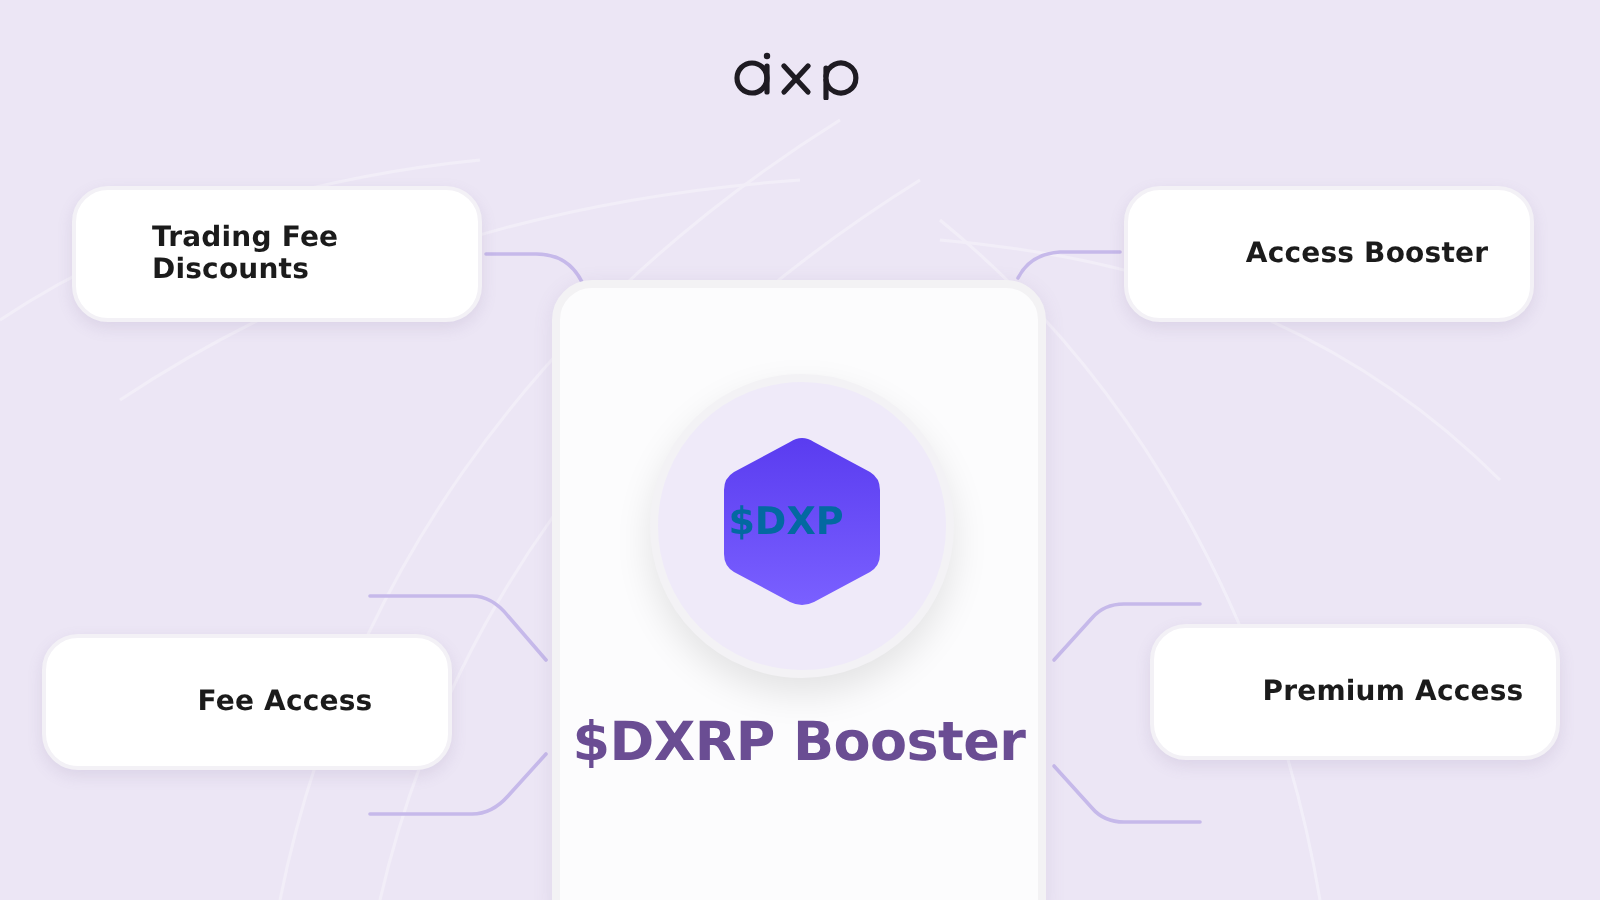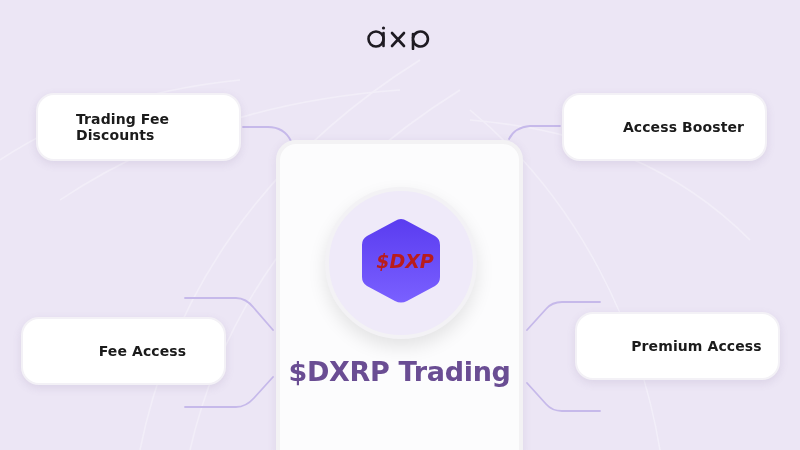--- a/index.html
+++ b/index.html
@@ -48,25 +48,24 @@
     background: #efeaf9;
     border: 4px solid #f3f2f5;
     box-shadow: 0 8px 18px rgba(0,0,0,0.10);
   }
   .hex {
     position: absolute;
     left: 361px; top: 217px; width: 80px; height: 88px;
   }
   .hex-label {
     position: absolute;
-    left: 365px; top: 217px; width: 80px; height: 88px;
+    left: 353px; top: 217px; width: 80px; height: 88px;
     display: flex; align-items: center; justify-content: center;
-    color: #b91c1c; font-weight: bold; font-size: 19px;
+    color: #0369a1; font-weight: bold; font-size: 19px;
     font-family: "DejaVu Sans", sans-serif;
-    font-style: italic;
   }
   .utility-title {
     position: absolute;
     left: 276px; top: 356px; width: 247px;
     text-align: center;
     font-weight: bold;
     font-size: 27px;
     color: #6a4d93;
     letter-spacing: -0.3px;
   }
@@ -129,13 +128,13 @@
   <defs>
     <linearGradient id="hexg" x1="0" y1="0" x2="0" y2="1">
       <stop offset="0" stop-color="#5a3cf0"></stop>
       <stop offset="1" stop-color="#7a60ff"></stop>
     </linearGradient>
   </defs>
   <path d="M40 2 Q43 2 46 4 L74 19 Q79 22 79 28 L79 60 Q79 66 74 69 L46 84 Q40 87 34 84 L6 69 Q1 66 1 60 L1 28 Q1 22 6 19 L34 4 Q37 2 40 2 Z" fill="url(#hexg)"></path>
 </svg>
 <div class="hex-label">$DXP</div>
 
-<div class="utility-title">$DXRP Trading</div>
+<div class="utility-title">$DXRP Booster</div>
 
 </body></html>

